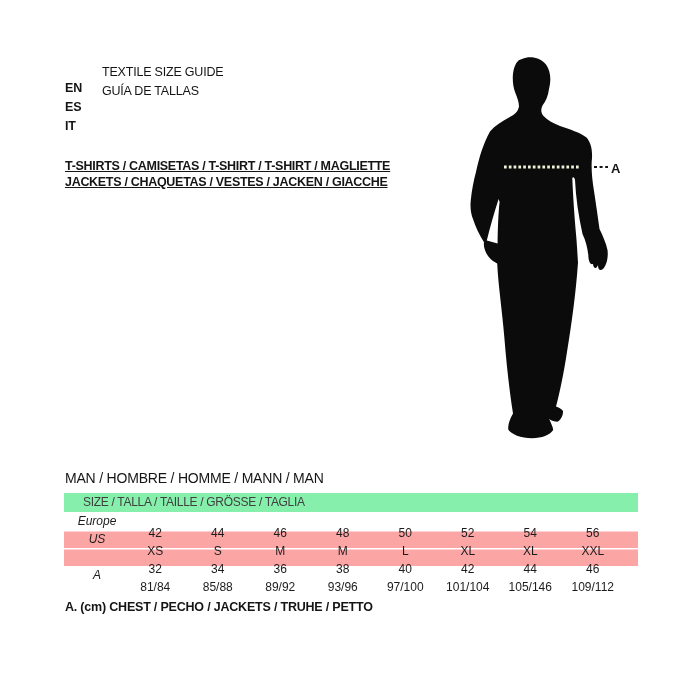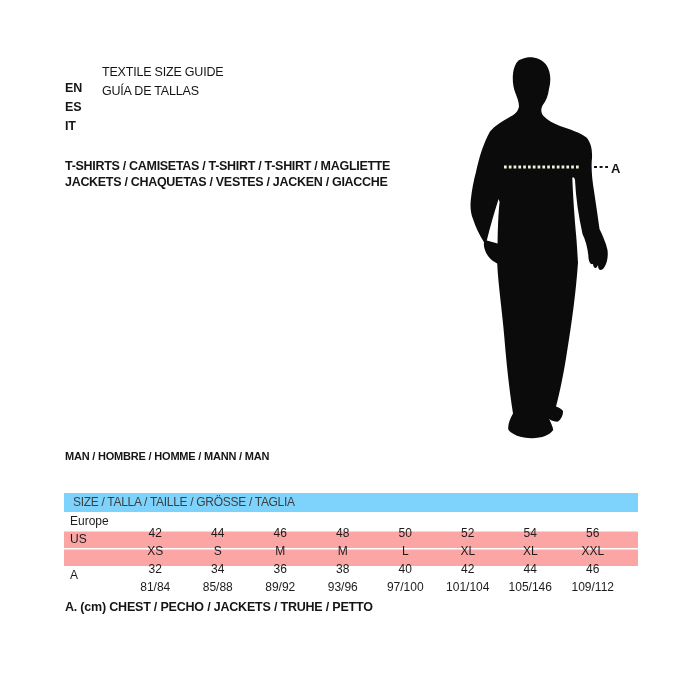--- a/index.html
+++ b/index.html
@@ -11,37 +11,37 @@
   .canvas{position:relative;width:700px;height:700px;background:#ffffff;overflow:hidden;}
 
   
   .lang{position:absolute;left:65px;top:63px;}
   .lang-row{display:flex;height:19px;line-height:19px;}
   .lang-code{width:37px;font-weight:bold;font-size:12.5px;letter-spacing:-0.2px;margin-top:16px;}
   .lang-label{font-weight:normal;font-size:12.5px;letter-spacing:-0.2px;white-space:nowrap;}
 
   
   .cats{position:absolute;left:65px;top:159px;font-weight:bold;font-size:12.5px;
-        line-height:15.5px;letter-spacing:-0.3px;white-space:nowrap;}
+        line-height:15.5px;letter-spacing:-0.3px;white-space:nowrap;text-decoration:underline;}
 
   
   .figure{position:absolute;left:450px;top:50px;width:175px;height:395px;}
 
   
-  .man-heading{position:absolute;left:65px;top:450px;font-weight:bold;
-               font-size:11px;letter-spacing:-0.2px;white-space:nowrap;}
+  .man-heading{position:absolute;left:65px;top:470px;font-weight:normal;
+               font-size:14px;letter-spacing:-0.2px;white-space:nowrap;}
 
   
   .size-table{position:absolute;left:64px;top:493px;width:574px;font-size:12px;color:#1c1c1c;}
-  .t-header{height:19px;line-height:19px;background:#7dd3fc;color:#3f3f3f;
-            padding-left:9px;letter-spacing:-0.3px;white-space:nowrap;}
+  .t-header{height:19px;line-height:19px;background:#86efac;color:#3f3f3f;
+            padding-left:19px;letter-spacing:-0.3px;white-space:nowrap;}
   .t-row{display:grid;grid-template-columns:60px repeat(8,1fr);
          height:18px;line-height:18px;padding-right:14px;}
   .t-row.alt{background:#fca5a5;box-shadow:inset 0 1.5px 0 0 #ffffff;}
-  .t-label{text-align:left;padding-left:6px;}
+  .t-label{text-align:center;padding-left:6px;font-style:italic;}
   .t-cell{text-align:center;margin-top:12px;}
 
   
   .footnote{position:absolute;left:65px;top:600px;font-weight:bold;
             font-size:12.5px;letter-spacing:-0.2px;white-space:nowrap;}
 </style>
 </head>
 <body>
 
 <div class="canvas">

